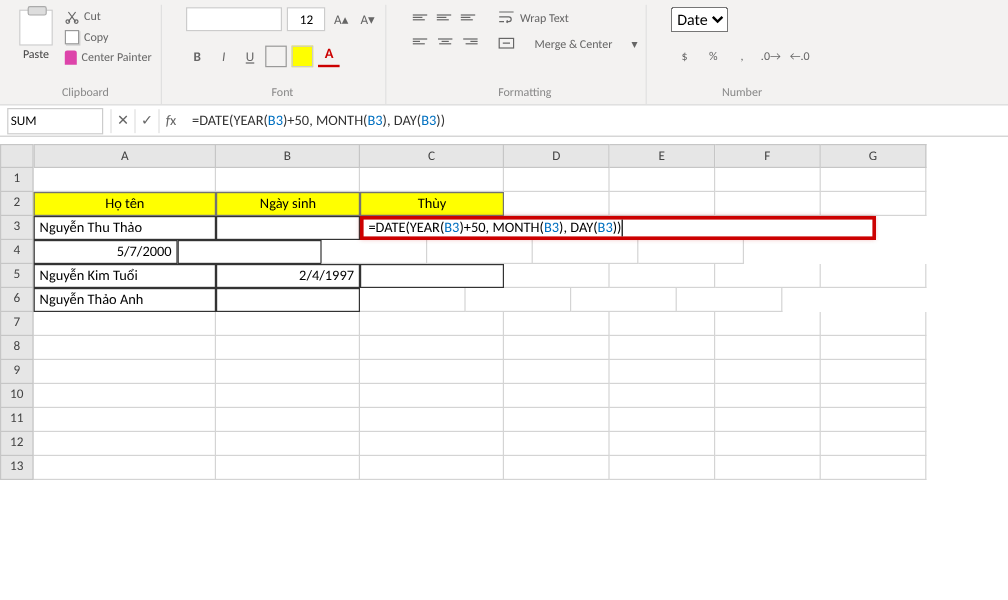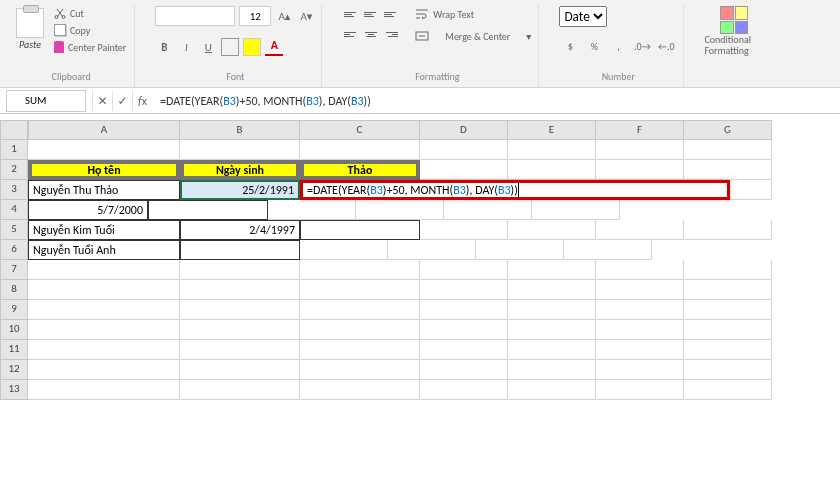--- a/index.html
+++ b/index.html
@@ -4,27 +4,27 @@
 <style>
 * { box-sizing: border-box; margin: 0; padding: 0; font-family: 'Segoe UI', Calibri, sans-serif; }
 body { background: #fff; overflow: hidden; width: 840px; height: 500px; }
 
 .ribbon { background: #f3f2f1; border-bottom: 1px solid #d4d4d4; padding: 4px 8px 0; display: flex; gap: 14px; }
 .ribbon-group { display: flex; flex-direction: column; align-items: center; padding: 2px 6px; border-right: 1px solid #e0e0e0; }
 .ribbon-group:last-child { border-right: none; }
 .group-items { display: flex; gap: 6px; align-items: flex-start; height: 62px; }
 .group-label { font-size: 10px; color: #888; text-align: center; padding: 2px 0; }
 
-.paste-btn { display: flex; flex-direction: column; align-items: center; padding: 2px; cursor: pointer; font-style: italic; }
+.paste-btn { display: flex; flex-direction: column; align-items: center; padding: 2px; cursor: pointer; }
 .paste-icon { width: 28px; height: 30px; background: #fff; border: 1px solid #ccc; position: relative; }
 .paste-icon::before { content: ''; position: absolute; top: -4px; left: 6px; width: 14px; height: 6px; background: #ddd; border: 1px solid #aaa; border-radius: 2px; }
 .paste-label { font-size: 10px; color: #444; }
 
 .clip-side { display: flex; flex-direction: column; gap: 2px; font-size: 10px; color: #666; }
-.clip-item { display: flex; gap: 4px; padding: 1px 2px; cursor: pointer; }
+.clip-item { display: flex; align-items: center; gap: 4px; padding: 1px 2px; cursor: pointer; }
 .scissors-icon { width: 12px; height: 12px; }
 .copy-icon { width: 12px; height: 12px; background: #fff; border: 1px solid #999; box-shadow: 1px 1px 0 #ccc; }
 .brush-icon { width: 10px; height: 12px; background: #d4a; border-radius: 2px 2px 0 0; }
 
 .font-row { display: flex; gap: 4px; align-items: center; margin-bottom: 6px; }
 .font-name { width: 80px; height: 20px; border: 1px solid #ccc; font-size: 11px; padding: 1px 4px; background: #fff; }
 .font-size { width: 32px; height: 20px; border: 1px solid #ccc; font-size: 11px; text-align: center; background: #fff; }
 .font-btn { width: 18px; height: 18px; font-size: 11px; color: #666; display: flex; align-items: center; justify-content: center; cursor: pointer; }
 .bold { font-weight: bold; }
 .ital { font-style: italic; }
@@ -40,21 +40,21 @@
 .wrap-item { font-size: 10px; color: #666; display: flex; align-items: center; gap: 4px; padding: 1px; }
 .merge-item { font-size: 10px; color: #666; display: flex; align-items: center; gap: 16px; padding: 1px; }
 .num-row { display: flex; gap: 2px; margin-top: 4px; }
 .num-btn { width: 22px; height: 20px; font-size: 10px; color: #666; border: 1px solid transparent; text-align: center; line-height: 18px; cursor: pointer; }
 
 .cond-fmt { display: flex; flex-direction: column; align-items: center; font-size: 10px; color: #666; cursor: pointer; }
 .cond-icon { width: 28px; height: 28px; display: grid; grid-template-columns: 1fr 1fr; gap: 1px; }
 .cond-cell { border: 1px solid #999; }
 
 .formula-bar { display: flex; align-items: center; border-bottom: 1px solid #ccc; height: 26px; background: #fff; }
-.name-box { width: 80px; height: 22px; border: 1px solid #ccc; font-size: 11px; padding: 2px 18px; margin: 0 6px; }
+.name-box { width: 80px; height: 22px; border: 1px solid #ccc; font-size: 11px; padding: 2px 2px; margin: 0 6px; }
 .fb-btn { width: 20px; height: 20px; font-size: 12px; color: #666; text-align: center; cursor: pointer; border-left: 1px solid #e0e0e0; line-height: 20px; }
 .formula-input { flex: 1; padding: 2px 8px; font-size: 12px; border: none; outline: none; }
 .formula-input span { color: #333; }
 .formula-input .fn { color: #333; }
 .formula-input .ref { color: #0070c0; }
 
 .sheet { position: relative; margin-top: 6px; }
 .col-headers { display: flex; margin-left: 28px; }
 .col-h { background: #e6e6e6; border: 1px solid #c6c6c6; border-left: none; text-align: center; font-size: 11px; color: #444; height: 20px; line-height: 18px; }
 .col-h:first-child { border-left: 1px solid #c6c6c6; }
@@ -69,21 +69,21 @@
 .cell { border-right: 1px solid #d4d4d4; border-bottom: 1px solid #d4d4d4; font-size: 12px; padding: 1px 4px; overflow: visible; white-space: nowrap; display: flex; align-items: center; }
 
 .cA { width: 152px; }
 .cB { width: 120px; justify-content: flex-end; }
 .cC { width: 120px; }
 .cD { width: 88px; }
 .cE { width: 88px; }
 .cF { width: 88px; }
 .cG { width: 88px; }
 
-.hdr-cell { background: #ffff00; font-weight: bold; justify-content: center; border: 4px solid #737373; }
+.hdr-cell { background: #ffff00; font-weight: normal; justify-content: center; border: 1px solid #737373; }
 .border-cell { border: 1px solid #333; text-align: right; }
 
 .sel-b3 { border: 2px solid #217346; background: #d9e8f5; }
 
 .editing-cell { position: absolute; left: 272px; top: 40px; height: 20px; border: 3px solid #c00; background: #fff; font-size: 12px; padding: 0 4px; display: flex; align-items: center; white-space: nowrap; z-index: 10; box-shadow: 0 0 4px rgba(200,0,0,0.3); width: 430px; }
 .editing-cell .ref { color: #0070c0; }
 .caret { display: inline-block; width: 1px; height: 14px; background: #000; animation: blink 1s infinite; }
 @keyframes blink { 50% { opacity: 0; } }
 </style>
 </head>
@@ -209,33 +209,20 @@
         <span class="num-btn">$</span>
         <span class="num-btn">%</span>
         <span class="num-btn">,</span>
         <span class="num-btn">.0→</span>
         <span class="num-btn">←.0</span>
       </div>
     </div>
     <div class="group-label">Number</div>
   </div>
 
-  <div class="ribbon-group">
-    <div class="group-items">
-      <div class="cond-fmt">
-        <div class="cond-icon">
-          <div class="cond-cell" style="background:#f88"></div>
-            <div class="cond-cell" style="background:#ff8"></div>
-          <div class="cond-cell" style="background:#8f8"></div>
-            <div class="cond-cell" style="background:#88f"></div>
-        </div>
-        <span style="width:60px;line-height:1.1">Conditional Formatting</span>
-      </div>
-    </div>
-  </div>
 </div>
 
 <div class="formula-bar">
   <input class="name-box" value="SUM" style="">
   <span class="fb-btn">✕</span>
   <span class="fb-btn">✓</span>
   <span class="fb-btn"><i>f</i>x</span>
   <div class="formula-input">
     <span class="fn">=DATE(YEAR(</span><span class="ref">B3</span><span class="fn">)+50, MONTH(</span><span class="ref">B3</span><span class="fn">), DAY(</span><span class="ref">B3</span><span class="fn">))</span>
   </div>
@@ -276,29 +263,28 @@
           <div class="cell cB"></div>
           <div class="cell cC"></div>
           <div class="cell cD"></div>
           <div class="cell cE"></div>
           <div class="cell cF"></div>
           <div class="cell cG"></div>
         </div>
       <div class="row">
         <div class="cell cA hdr-cell">Họ tên</div>
         <div class="cell cB hdr-cell">Ngày sinh</div>
-        <div class="cell cC hdr-cell">Thảo</div>
+        <div class="cell cC hdr-cell">Thùy</div>
         <div class="cell cD"></div>
           <div class="cell cE"></div>
           <div class="cell cF"></div>
           <div class="cell cG"></div>
       </div>
       <div class="row">
         <div class="cell cA border-cell">Nguyễn Thu Thảo</div>
-        <div class="cell cB border-cell sel-b3">25/2/1991</div>
         <div class="cell cC border-cell"></div>
         <div class="cell cD"></div>
           <div class="cell cE"></div>
           <div class="cell cF"></div>
           <div class="cell cG"></div>
       </div>
       <div class="row">
         <div class="cell cB border-cell">5/7/2000</div>
         <div class="cell cC border-cell"></div>
         <div class="cell cD"></div>
@@ -309,21 +295,21 @@
       <div class="row">
         <div class="cell cA border-cell">Nguyễn Kim Tuổi</div>
         <div class="cell cB border-cell">2/4/1997</div>
         <div class="cell cC border-cell"></div>
         <div class="cell cD"></div>
           <div class="cell cE"></div>
           <div class="cell cF"></div>
           <div class="cell cG"></div>
       </div>
       <div class="row">
-        <div class="cell cA border-cell">Nguyễn Tuổi Anh</div>
+        <div class="cell cA border-cell">Nguyễn Thảo Anh</div>
         <div class="cell cC border-cell"></div>
         <div class="cell cD"></div>
           <div class="cell cE"></div>
           <div class="cell cF"></div>
           <div class="cell cG"></div>
       </div>
       <div class="row">
           <div class="cell cA"></div>
           <div class="cell cB"></div>
           <div class="cell cC"></div>

